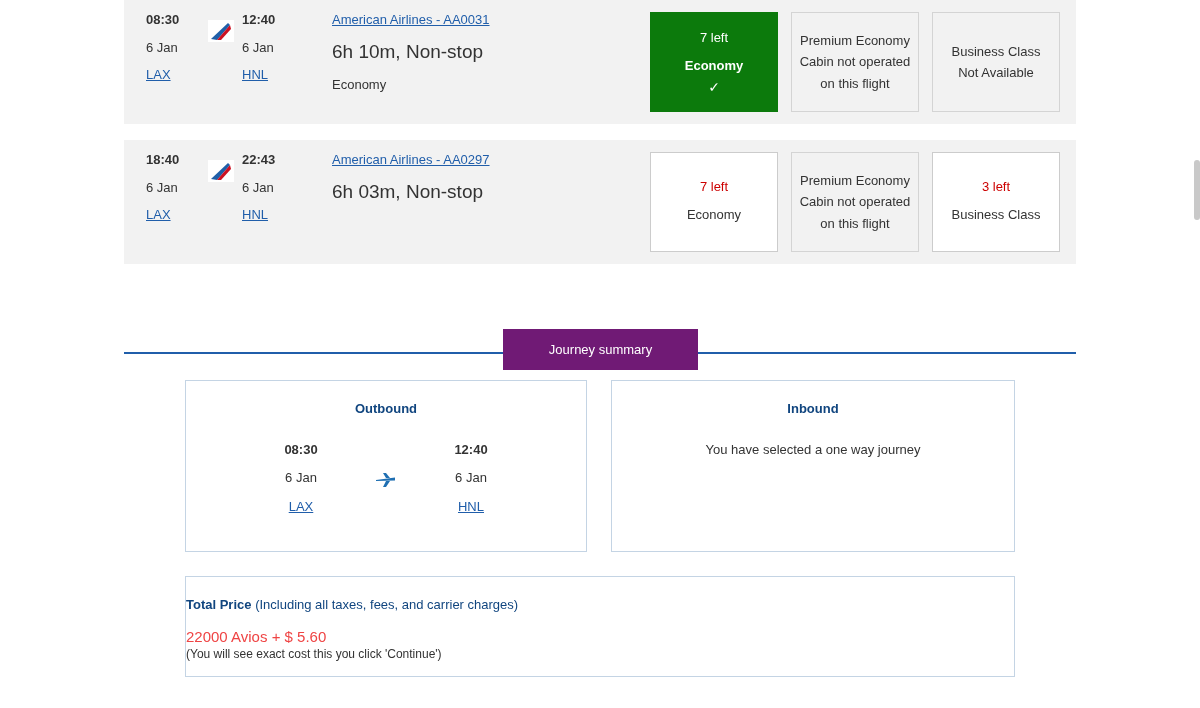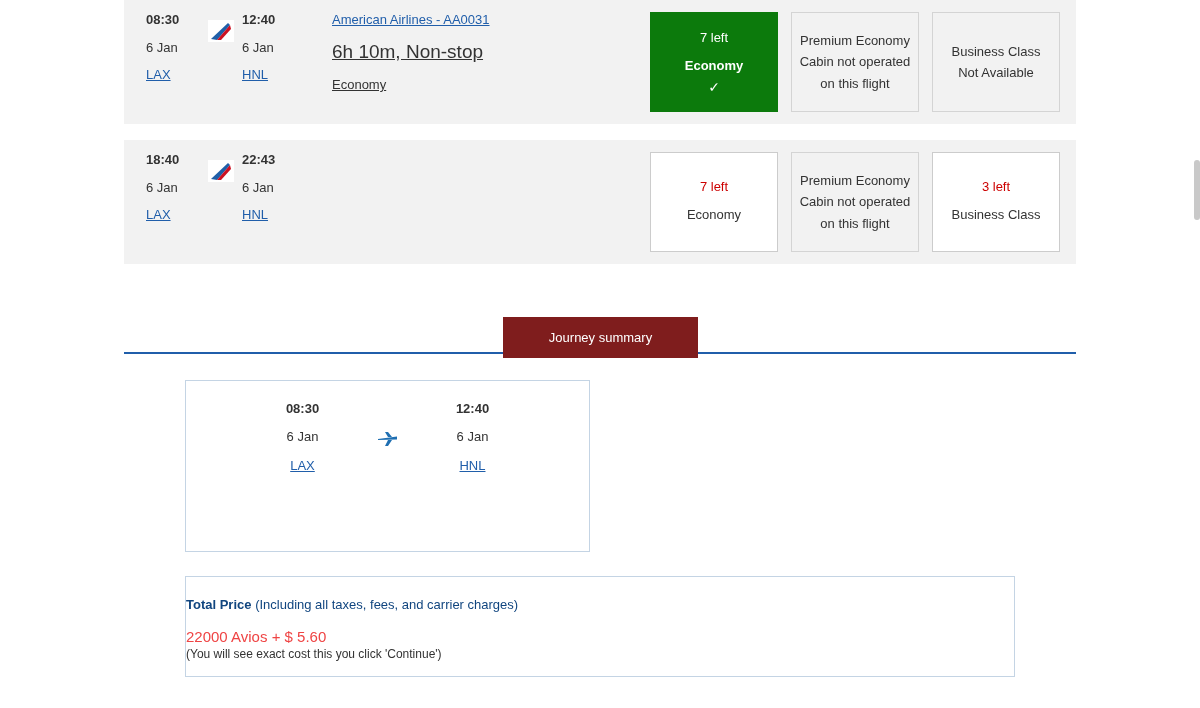--- a/index.html
+++ b/index.html
@@ -65,21 +65,20 @@
     left: 84px;
     top: 8px;
     width: 26px;
     height: 22px;
   }
 
   .col-detail {
     width: 262px;
     padding-left: 16px;
     box-sizing: border-box;
-    text-decoration: underline;
   }
   .flight-link {
     color: #205eaa;
     text-decoration: underline;
     font-size: 13px;
     display: inline-block;
     margin-bottom: 14px;
     cursor: pointer;
   }
   .duration {
@@ -154,24 +153,24 @@
     width: 952px;
     margin: 49px auto 0 auto;
     border-bottom: 2px solid #205eaa;
     height: 41px;
     position: relative;
     box-sizing: border-box;
   }
   .tab {
     position: absolute;
     left: 379px;
-    top: 4px;
+    top: 16px;
     width: 195px;
     height: 41px;
-    background: #7f1d1d;
+    background: #701a75;
     color: #ffffff;
     font-size: 13px;
     display: flex;
     align-items: center;
     justify-content: center;
     cursor: pointer;
     box-sizing: border-box;
   }
 
   .summary-row {
@@ -328,20 +327,25 @@
           <path d="M3 19 L20 3 L22 5 L9 20 Z" fill="#1f5fa8"></path>
           <path d="M9 20 L22 5 L23 9 L13 20 Z" fill="#cc1122"></path>
         </svg>
       </div>
     </div>
     <div class="col-arr">
       <div class="time">22:43</div>
       <div class="date">6 Jan</div>
       <div class="airport">HNL</div>
     </div>
+    <div class="col-detail">
+      <div class="flight-link">American Airlines - AA0297</div>
+      <div class="duration">6h 03m, Non-stop</div>
+      <div class="cabin-note"></div>
+    </div>
     <div class="fare-group">
       <div class="fare-box">
         <div class="fare-seats">7 left</div>
         <div class="fare-name">Economy</div>
       </div>
       <div class="fare-box disabled">
         <div class="fare-multiline">Premium Economy</div>
         <div class="fare-multiline">Cabin not operated</div>
         <div class="fare-multiline">on this flight</div>
       </div>
@@ -351,39 +355,44 @@
       </div>
     </div>
   </div>
 
   <div class="tab-wrap">
     <div class="tab">Journey summary</div>
   </div>
 
   <div class="summary-row">
     <div class="panel panel-out">
+      <div class="panel-title">Outbound</div>
       <div class="leg">
         <div class="leg-col">
           <div class="leg-time">08:30</div>
           <div class="leg-date">6 Jan</div>
           <div class="leg-airport">LAX</div>
         </div>
         <div class="plane-col">
           <svg width="22" height="18" viewBox="0 0 22 18">
             <path d="M1 10 L20 7.5 L20 10.5 L1 11 Z M8 3 L11 3 L15 8 L11 8 Z M8 17 L11 17 L15 11 L11 11 Z" fill="#1f6fb2"></path>
           </svg>
         </div>
         <div class="leg-col">
           <div class="leg-time">12:40</div>
           <div class="leg-date">6 Jan</div>
           <div class="leg-airport">HNL</div>
         </div>
       </div>
     </div>
 
+    <div class="panel panel-in">
+      <div class="panel-title">Inbound</div>
+      <div class="oneway-text">You have selected a one way journey</div>
+    </div>
   </div>
 
   <div class="price-panel">
     <div class="price-head">
       <b>Total Price</b><span> (Including all taxes, fees, and carrier charges)</span>
     </div>
     <div class="price-main">22000 Avios + $ 5.60</div>
     <div class="price-note">(You will see exact cost this you click 'Continue')</div>
   </div>
 

